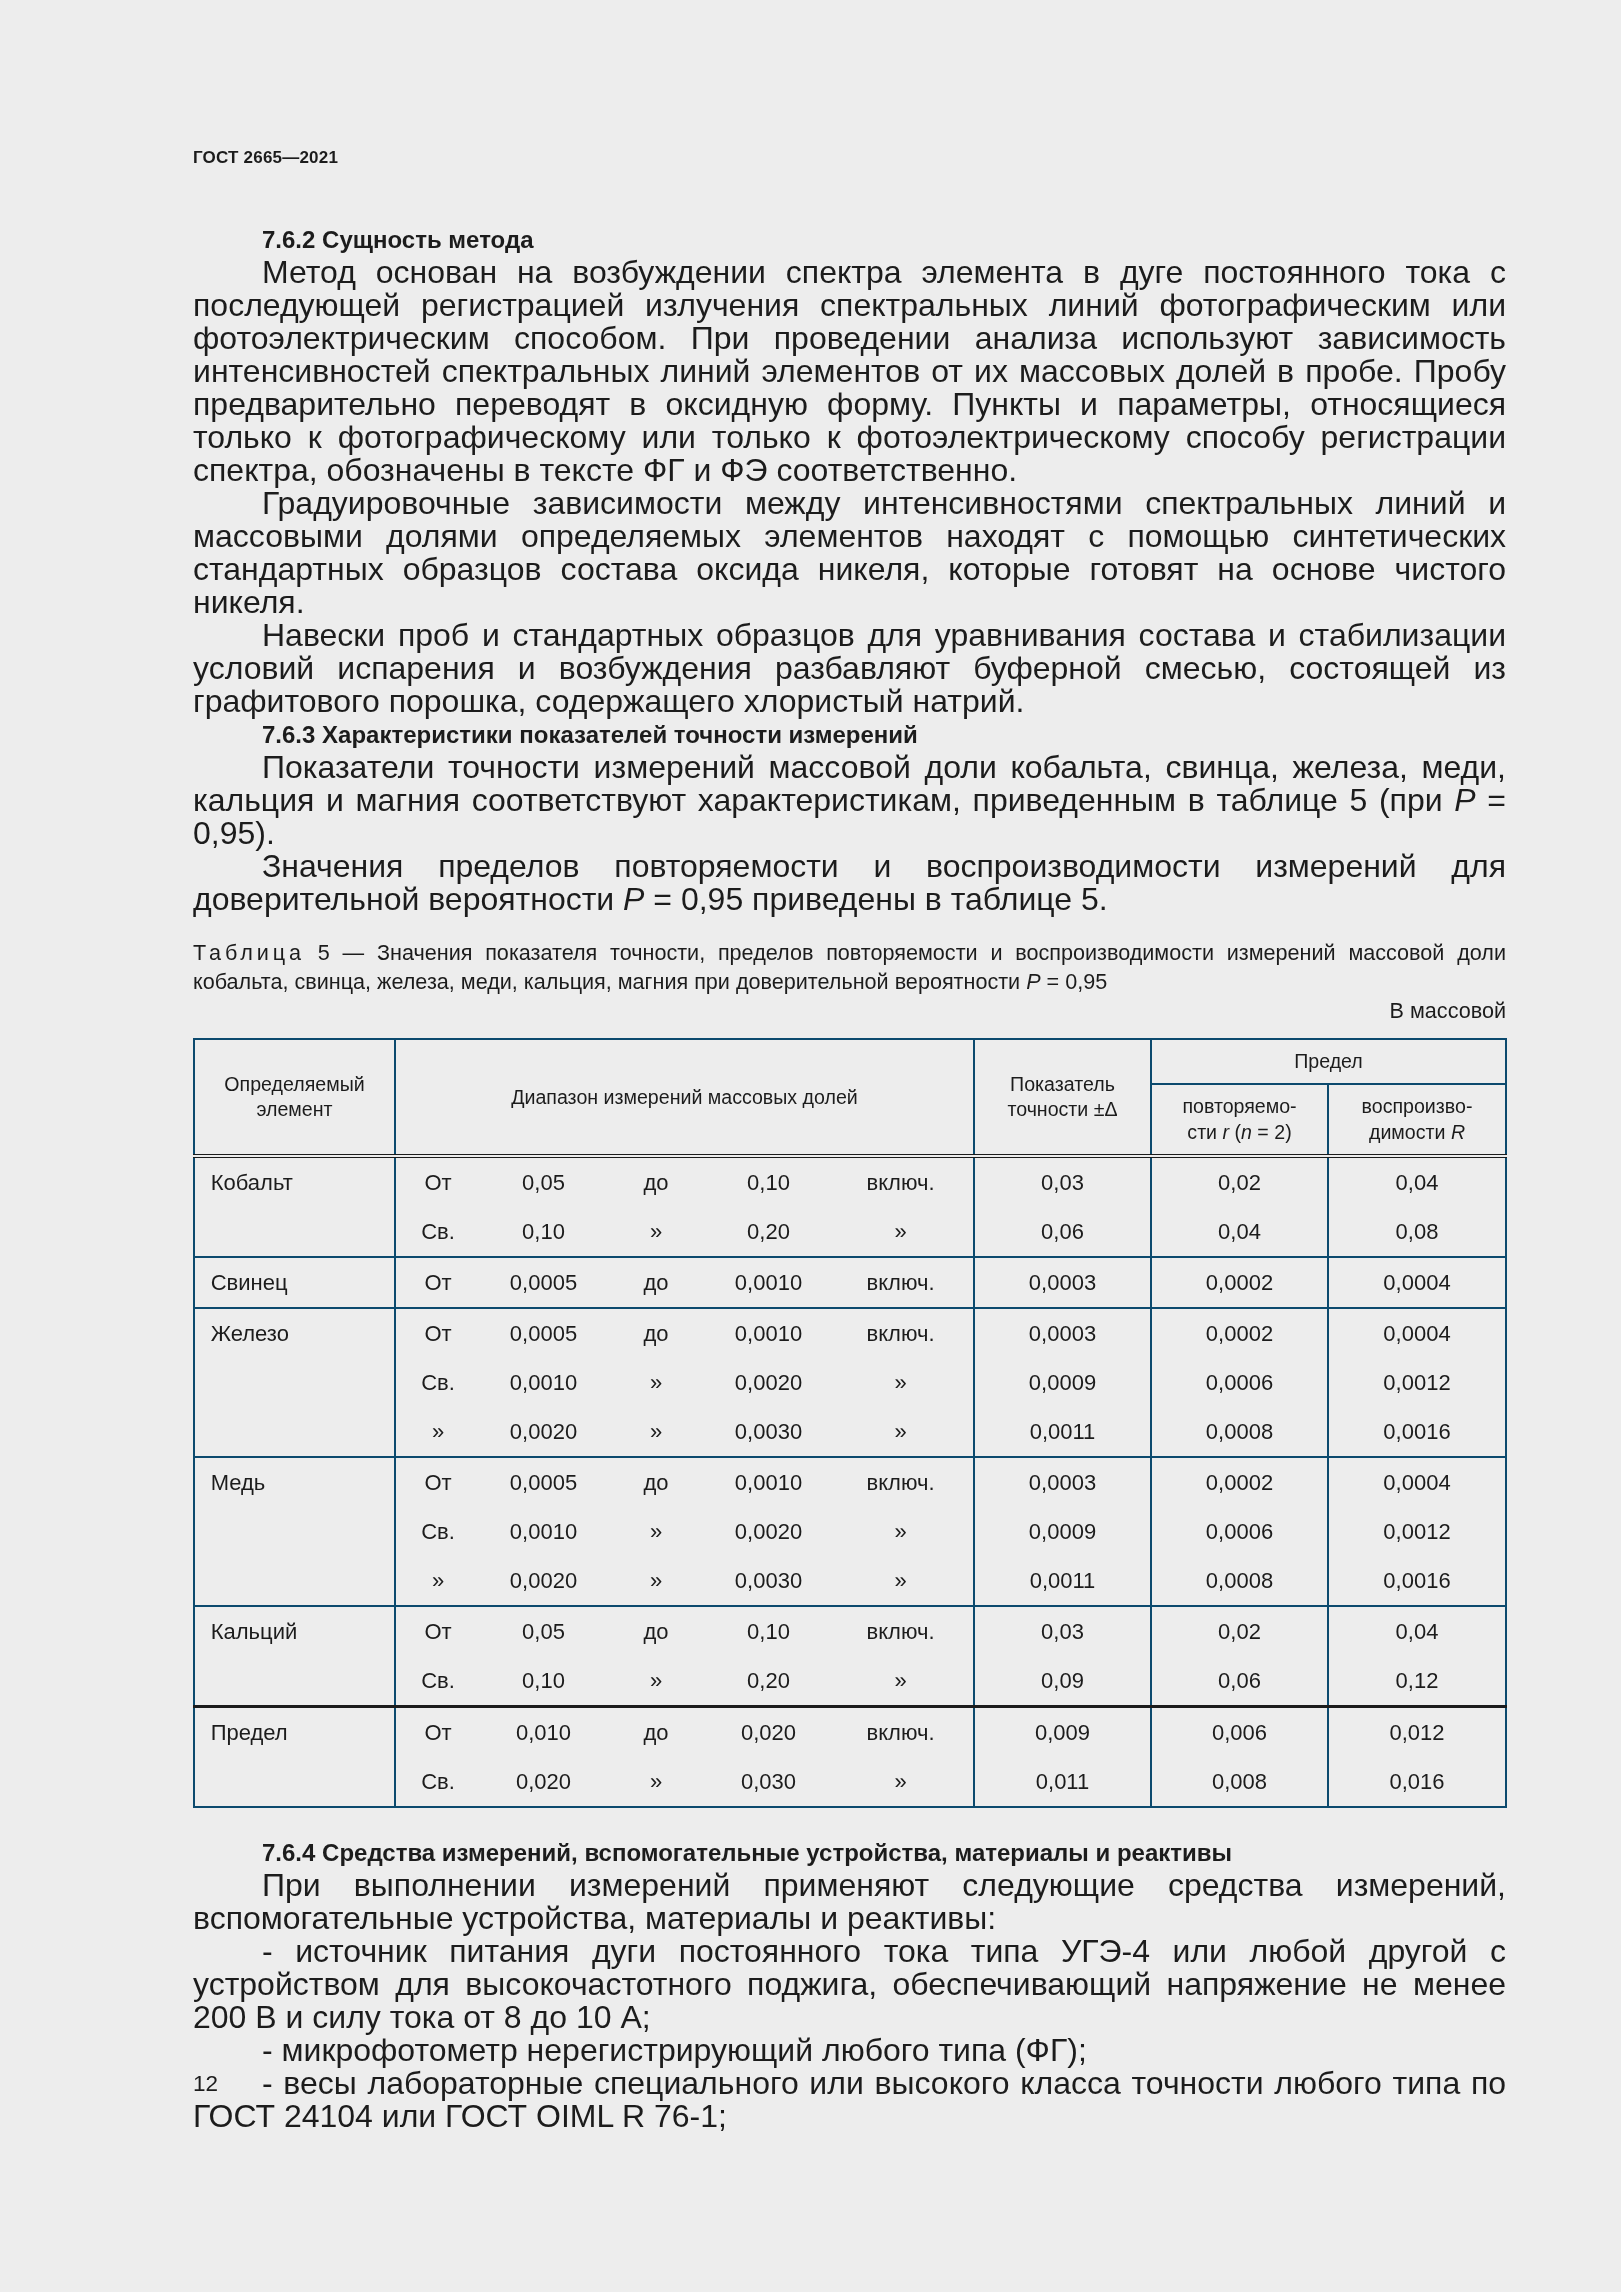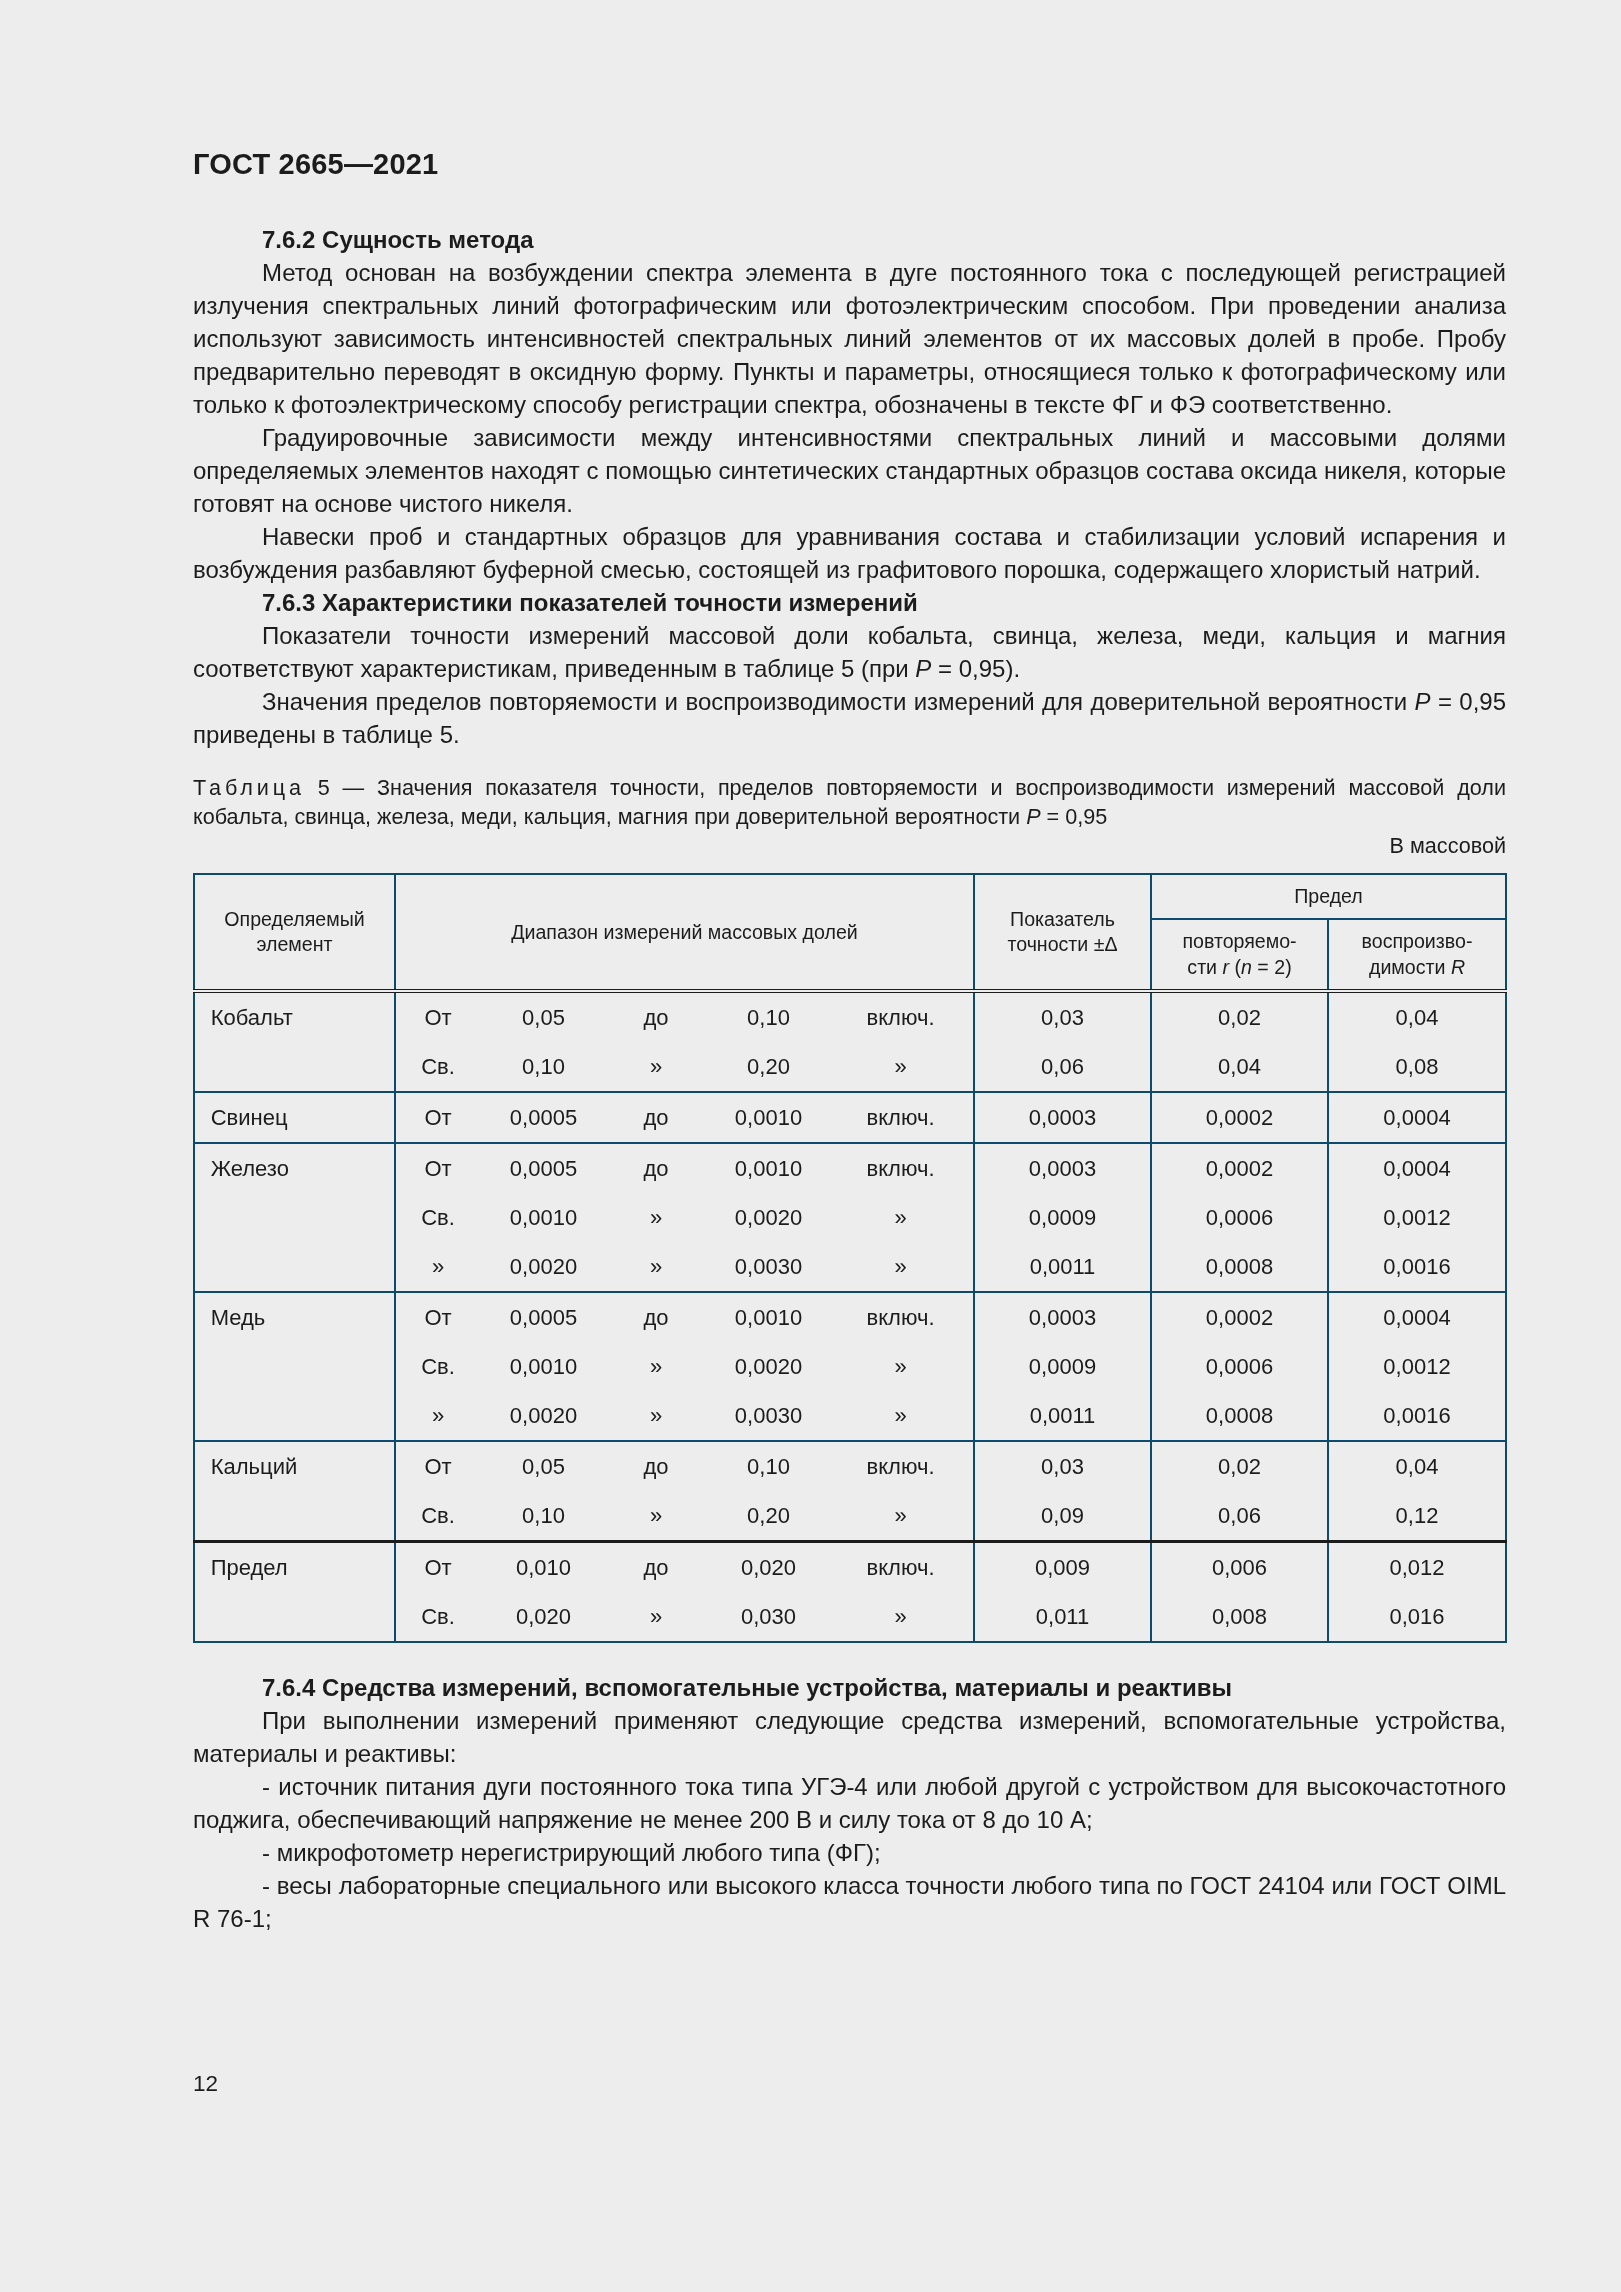--- a/index.html
+++ b/index.html
@@ -7,25 +7,25 @@
     width: 1621px; height: 2293px;
     background: #ededed;
     color: #1c1c1c;
     font-family: "Liberation Sans", "DejaVu Sans", sans-serif;
     position: relative;
     overflow: hidden;
   }
   .page { position: absolute; left: 193px; top: 0; width: 1313px; }
   .running-head {
     position: absolute; top: 148px; left: 0;
-    font-weight: bold; font-size: 29px; letter-spacing: 0.2px;
+    font-weight: bold; font-size: 17px; letter-spacing: 0.2px;
   }
   .content { position: absolute; top: 223px; left: 0; width: 1313px; }
   .p {
-    font-size: 24px; line-height: 33px;
+    font-size: 32px; line-height: 33px;
     text-align: justify; margin: 0;
     text-indent: 69px;
   }
   .p.last-line-left { text-align-last: left; }
   .h { font-weight: bold; font-size: 24px; line-height: 33px; margin: 0; text-indent: 69px; }
   .caption {
     margin-top: 21.6px;
     font-size: 21.6px; line-height: 29px; text-align: justify;
   }
   .caption .spaced { letter-spacing: 3.9px; }

